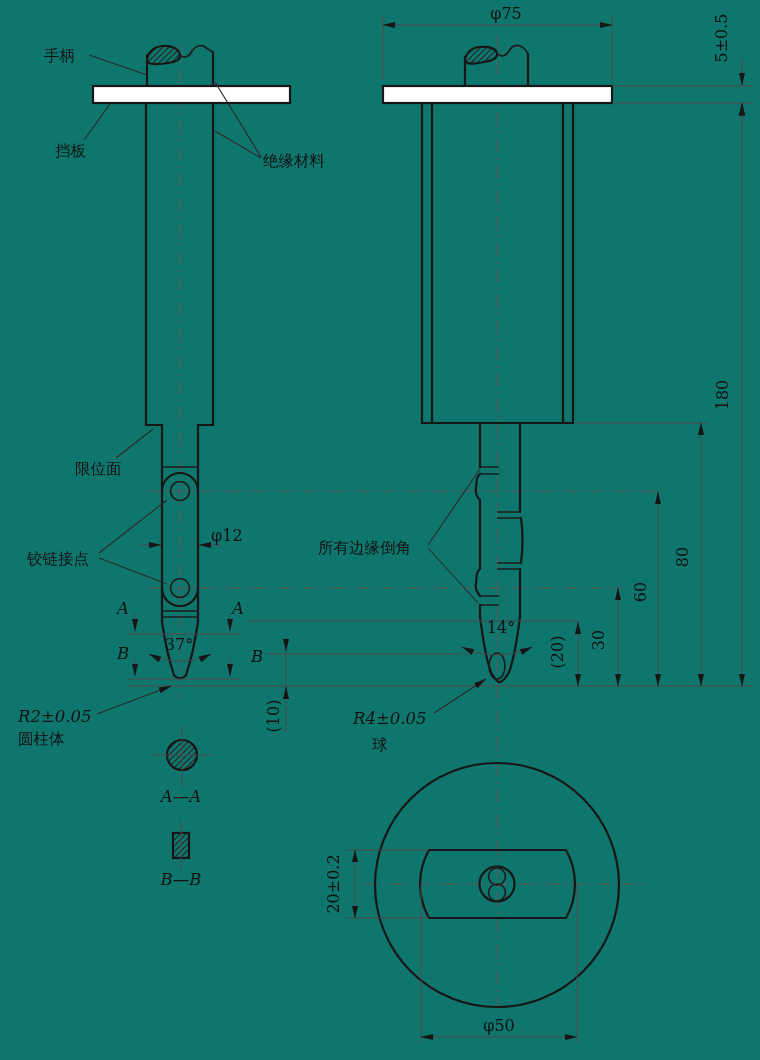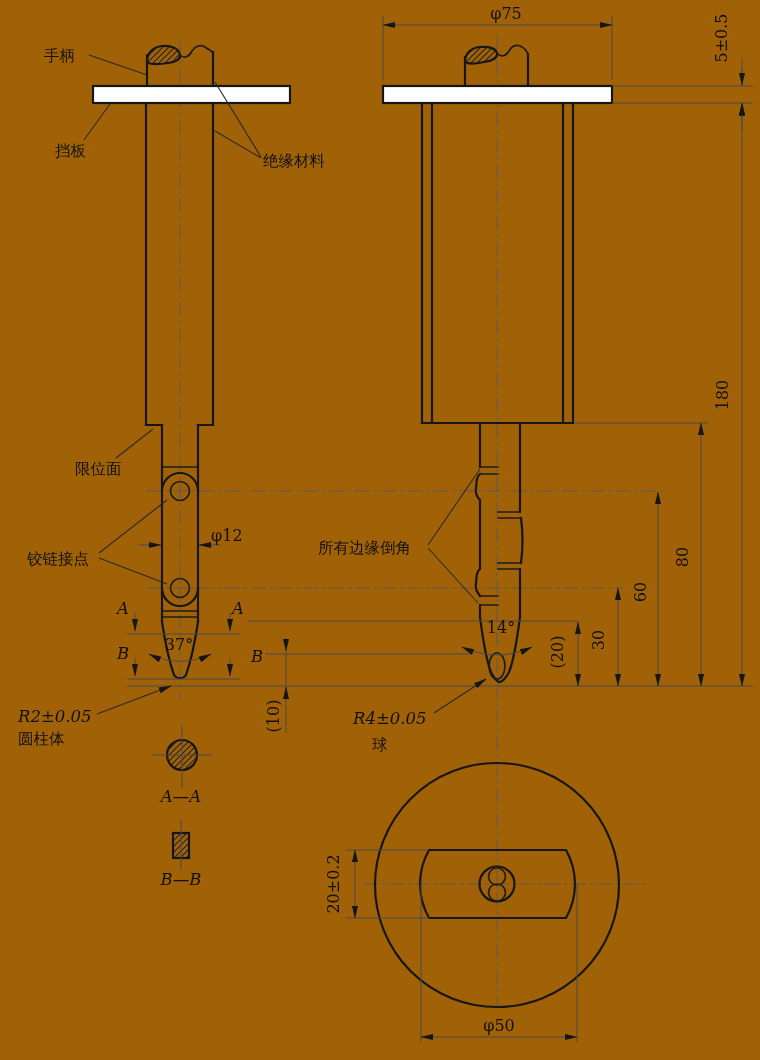--- a/index.html
+++ b/index.html
@@ -1,16 +1,16 @@
 <!DOCTYPE html>
 <html><head>
 <meta charset="utf-8">
 <style>
   html,body{margin:0;padding:0;background:#fff;}
-  .stage{position:relative;width:760px;height:1060px;background:#a16207;overflow:hidden;}
+  .stage{position:relative;width:760px;height:1060px;background:#0f766e;overflow:hidden;}
   svg{display:block;}
   text{fill:#111;}
   .cjk{font:15.5px "DejaVu Serif","Liberation Serif",serif;}
   .dim{font:16px "DejaVu Serif","Liberation Serif",serif;}
   .ital{font:italic 16.5px "DejaVu Serif","Liberation Serif",serif;}
   .outline{stroke:#161616;stroke-width:2.2;fill:none;stroke-linecap:square;}
   .outline-f{stroke:#161616;stroke-width:2.2;fill:#fff;}
   .med{stroke:#1d1d1d;stroke-width:1.7;fill:none;stroke-linecap:square;}
   .thin{stroke:#4a4a4a;stroke-width:1;fill:none;}
   .leader{stroke:#2a2a2a;stroke-width:1.1;fill:none;}

